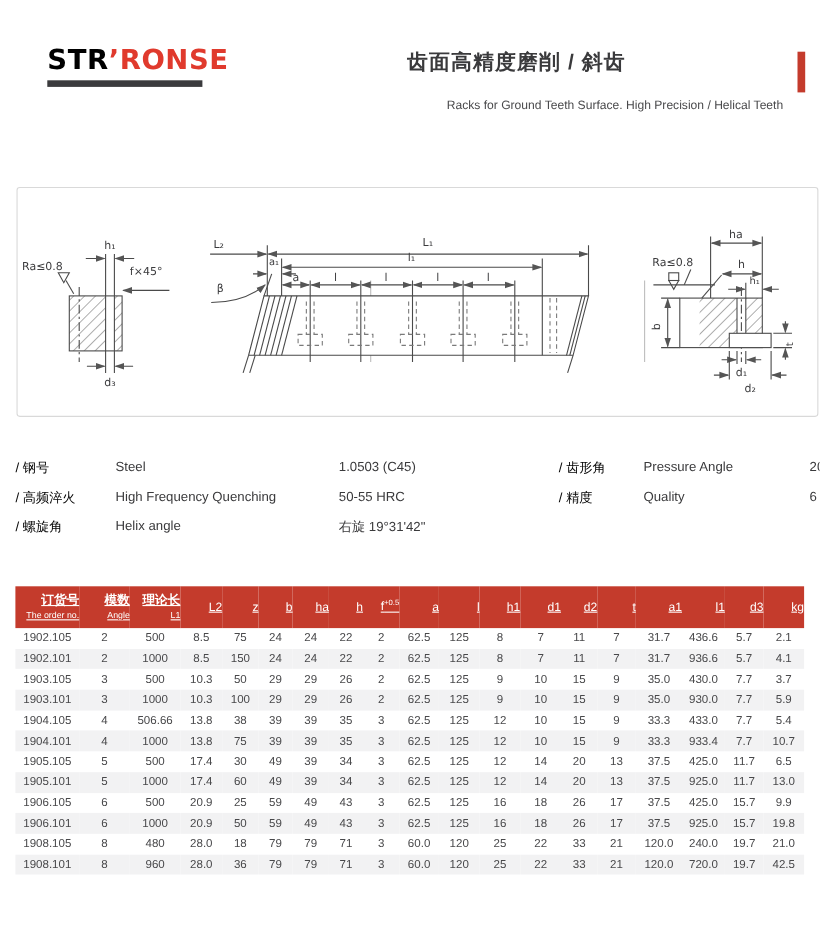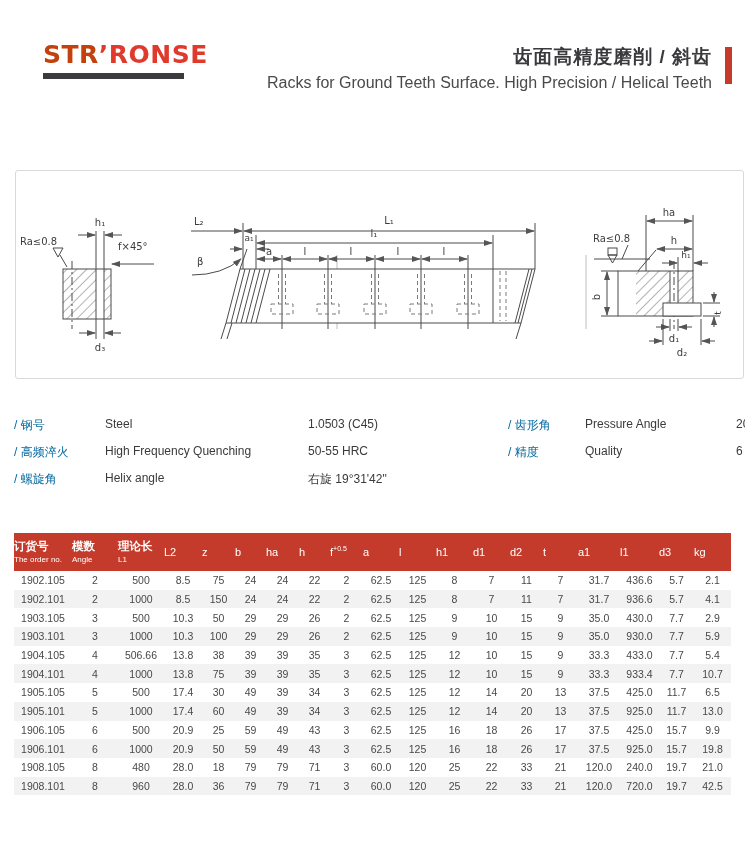--- a/index.html
+++ b/index.html
@@ -4,43 +4,43 @@
 <style>
   html,body{margin:0;padding:0;}
   body{
     width:745px;height:842px;position:relative;background:#ffffff;
     font-family:"Liberation Sans","DejaVu Sans",sans-serif;color:#3a3a3c;
     overflow:hidden;
   }
   
   .logo{position:absolute;left:43px;top:42px;font-weight:800;font-size:25px;
         letter-spacing:.5px;font-family:"DejaVu Sans","Liberation Sans",sans-serif;line-height:1;}
-  .logo .str{color:#c2410c;margin-top:20px;}
+  .logo .str{color:#000000;margin-top:20px;}
   .logo .ronse{color:#e03a2d;}
   .logo-bar{position:absolute;left:43px;top:73px;width:141px;height:6px;background:#3b3b3d;}
-  .title-block{position:absolute;right:33px;top:44px;text-align:right;}
+  .title-block{position:absolute;right:33px;top:44px;text-align:left;}
   .title-cn{font-size:19px;font-weight:bold;color:#3a3a3c;letter-spacing:1px;}
-  .title-en{font-size:16px;color:#4a4a4c;margin-top:4px;padding-left:36px;}
+  .title-en{font-size:11px;color:#4a4a4c;margin-top:20px;padding-left:36px;}
   .accent-bar{position:absolute;left:725px;top:47px;width:7px;height:37px;background:#c43b2c;}
   
   .draw-box{position:absolute;left:15px;top:170px;width:727px;height:207px;
             border:1px solid #d9d9d9;border-radius:3px;}
   .draw-box svg{display:block;}
   text.dim{font-size:10px;fill:#3c3c3e;font-family:"DejaVu Sans","Liberation Sans",sans-serif;}
   text.dim.sm{font-size:9px;}
   
   .spec-row{position:absolute;left:14px;width:717px;height:16px;font-size:12px;}
-  .spec-cn{position:absolute;color:#0369a1;}
+  .spec-cn{position:absolute;color:#000000;}
   .spec-en{position:absolute;color:#3a3a3c;margin-left:20px;}
   .spec-val{position:absolute;color:#3a3a3c;margin-left:36px;}
   
   table.racks{position:absolute;left:14px;top:533px;width:717px;border-collapse:collapse;
               table-layout:fixed;}
   table.racks thead th{background:#c43b2c;color:#fff;font-weight:normal;height:38px;
-              padding:0;vertical-align:middle;text-align:left;font-size:11px;line-height:1.15;}
+              padding:0;vertical-align:middle;text-align:right;font-size:11px;line-height:1.15;text-decoration:underline;}
   table.racks thead th .th-top{font-size:11.5px;font-weight:bold;}
   table.racks thead th .th-sub{font-size:8px;font-weight:normal;margin-top:1px;}
   table.racks thead th sup{font-size:7px;}
   table.racks tbody td{height:18.7px;padding:0;text-align:center;font-size:10.5px;
               color:#48484a;white-space:nowrap;}
   table.racks tbody tr:nth-child(even){background:#f2f2f3;}
   
   .racks col:nth-child(1){width:58px}.racks col:nth-child(2){width:46px}
   .racks col:nth-child(3){width:46px}.racks col:nth-child(4){width:38px}
   .racks col:nth-child(5){width:33px}.racks col:nth-child(6){width:31px}
@@ -367,21 +367,21 @@
         <td>2</td>
         <td>62.5</td>
         <td>125</td>
         <td>9</td>
         <td>10</td>
         <td>15</td>
         <td>9</td>
         <td>35.0</td>
         <td>430.0</td>
         <td>7.7</td>
-        <td>2.9</td>
+        <td>3.7</td>
       </tr>
       <tr>
         <td>1903.101</td>
         <td>3</td>
         <td>1000</td>
         <td>10.3</td>
         <td>100</td>
         <td>29</td>
         <td>29</td>
         <td>26</td>

